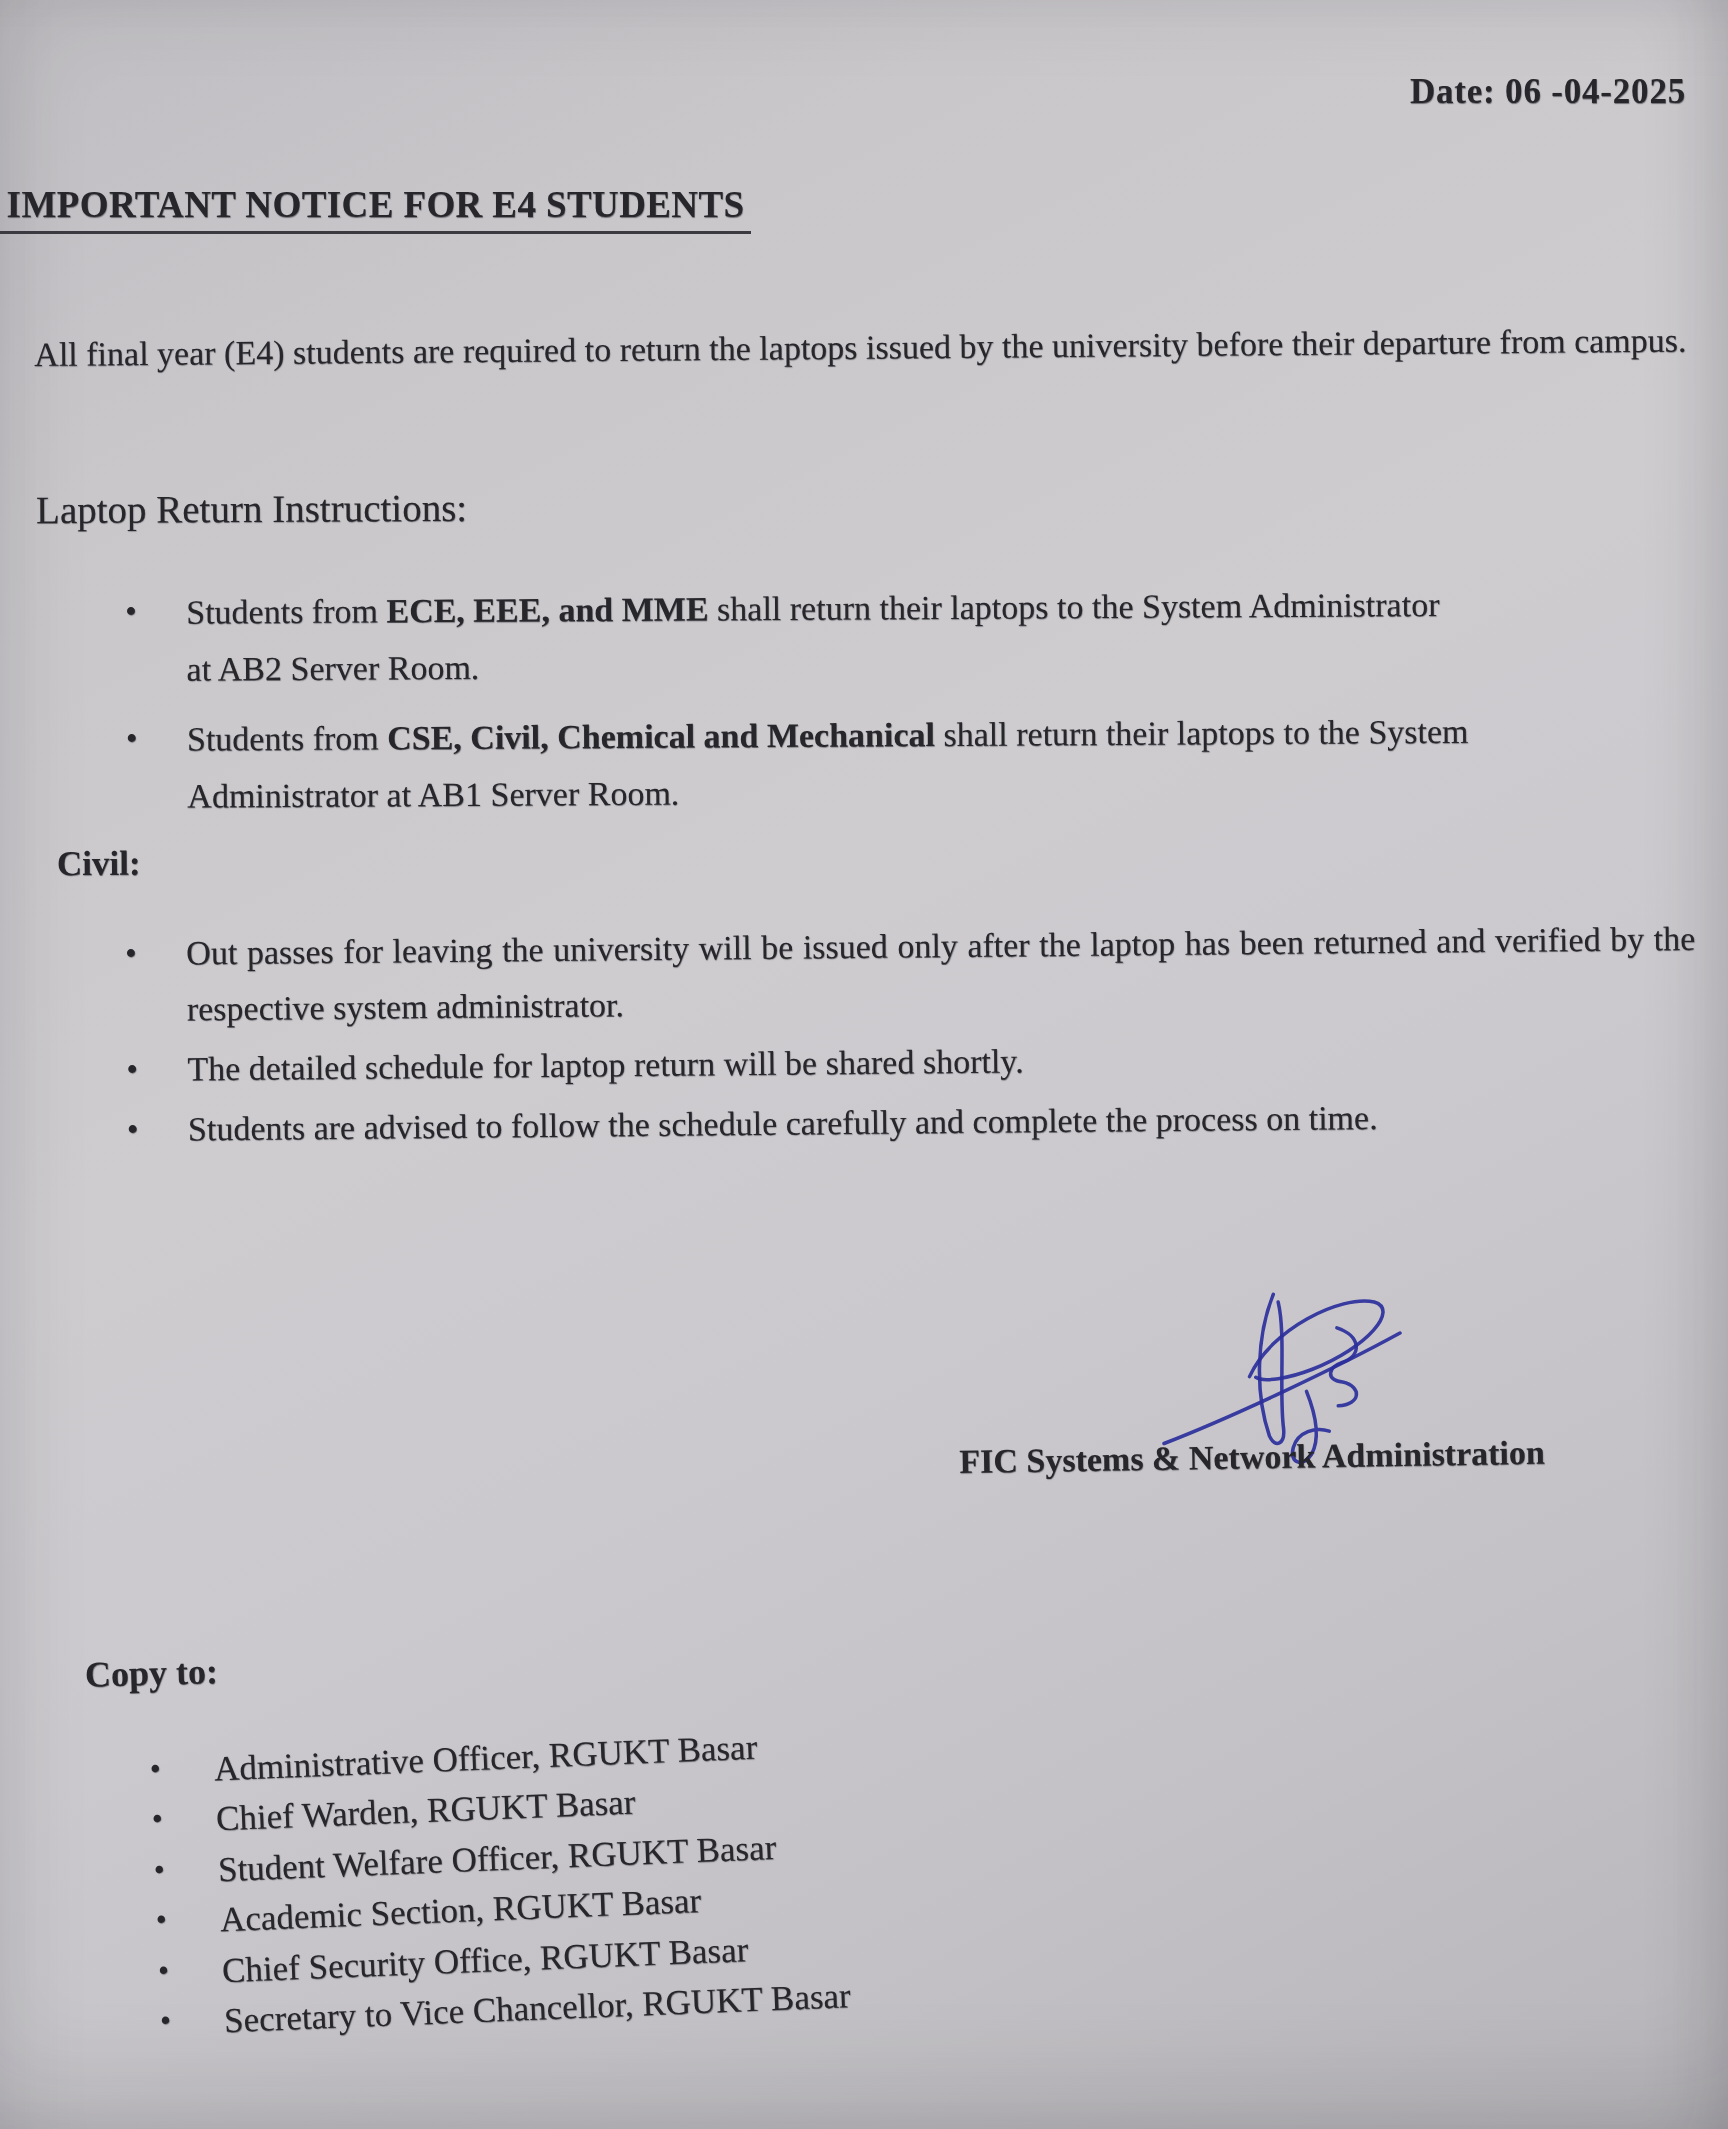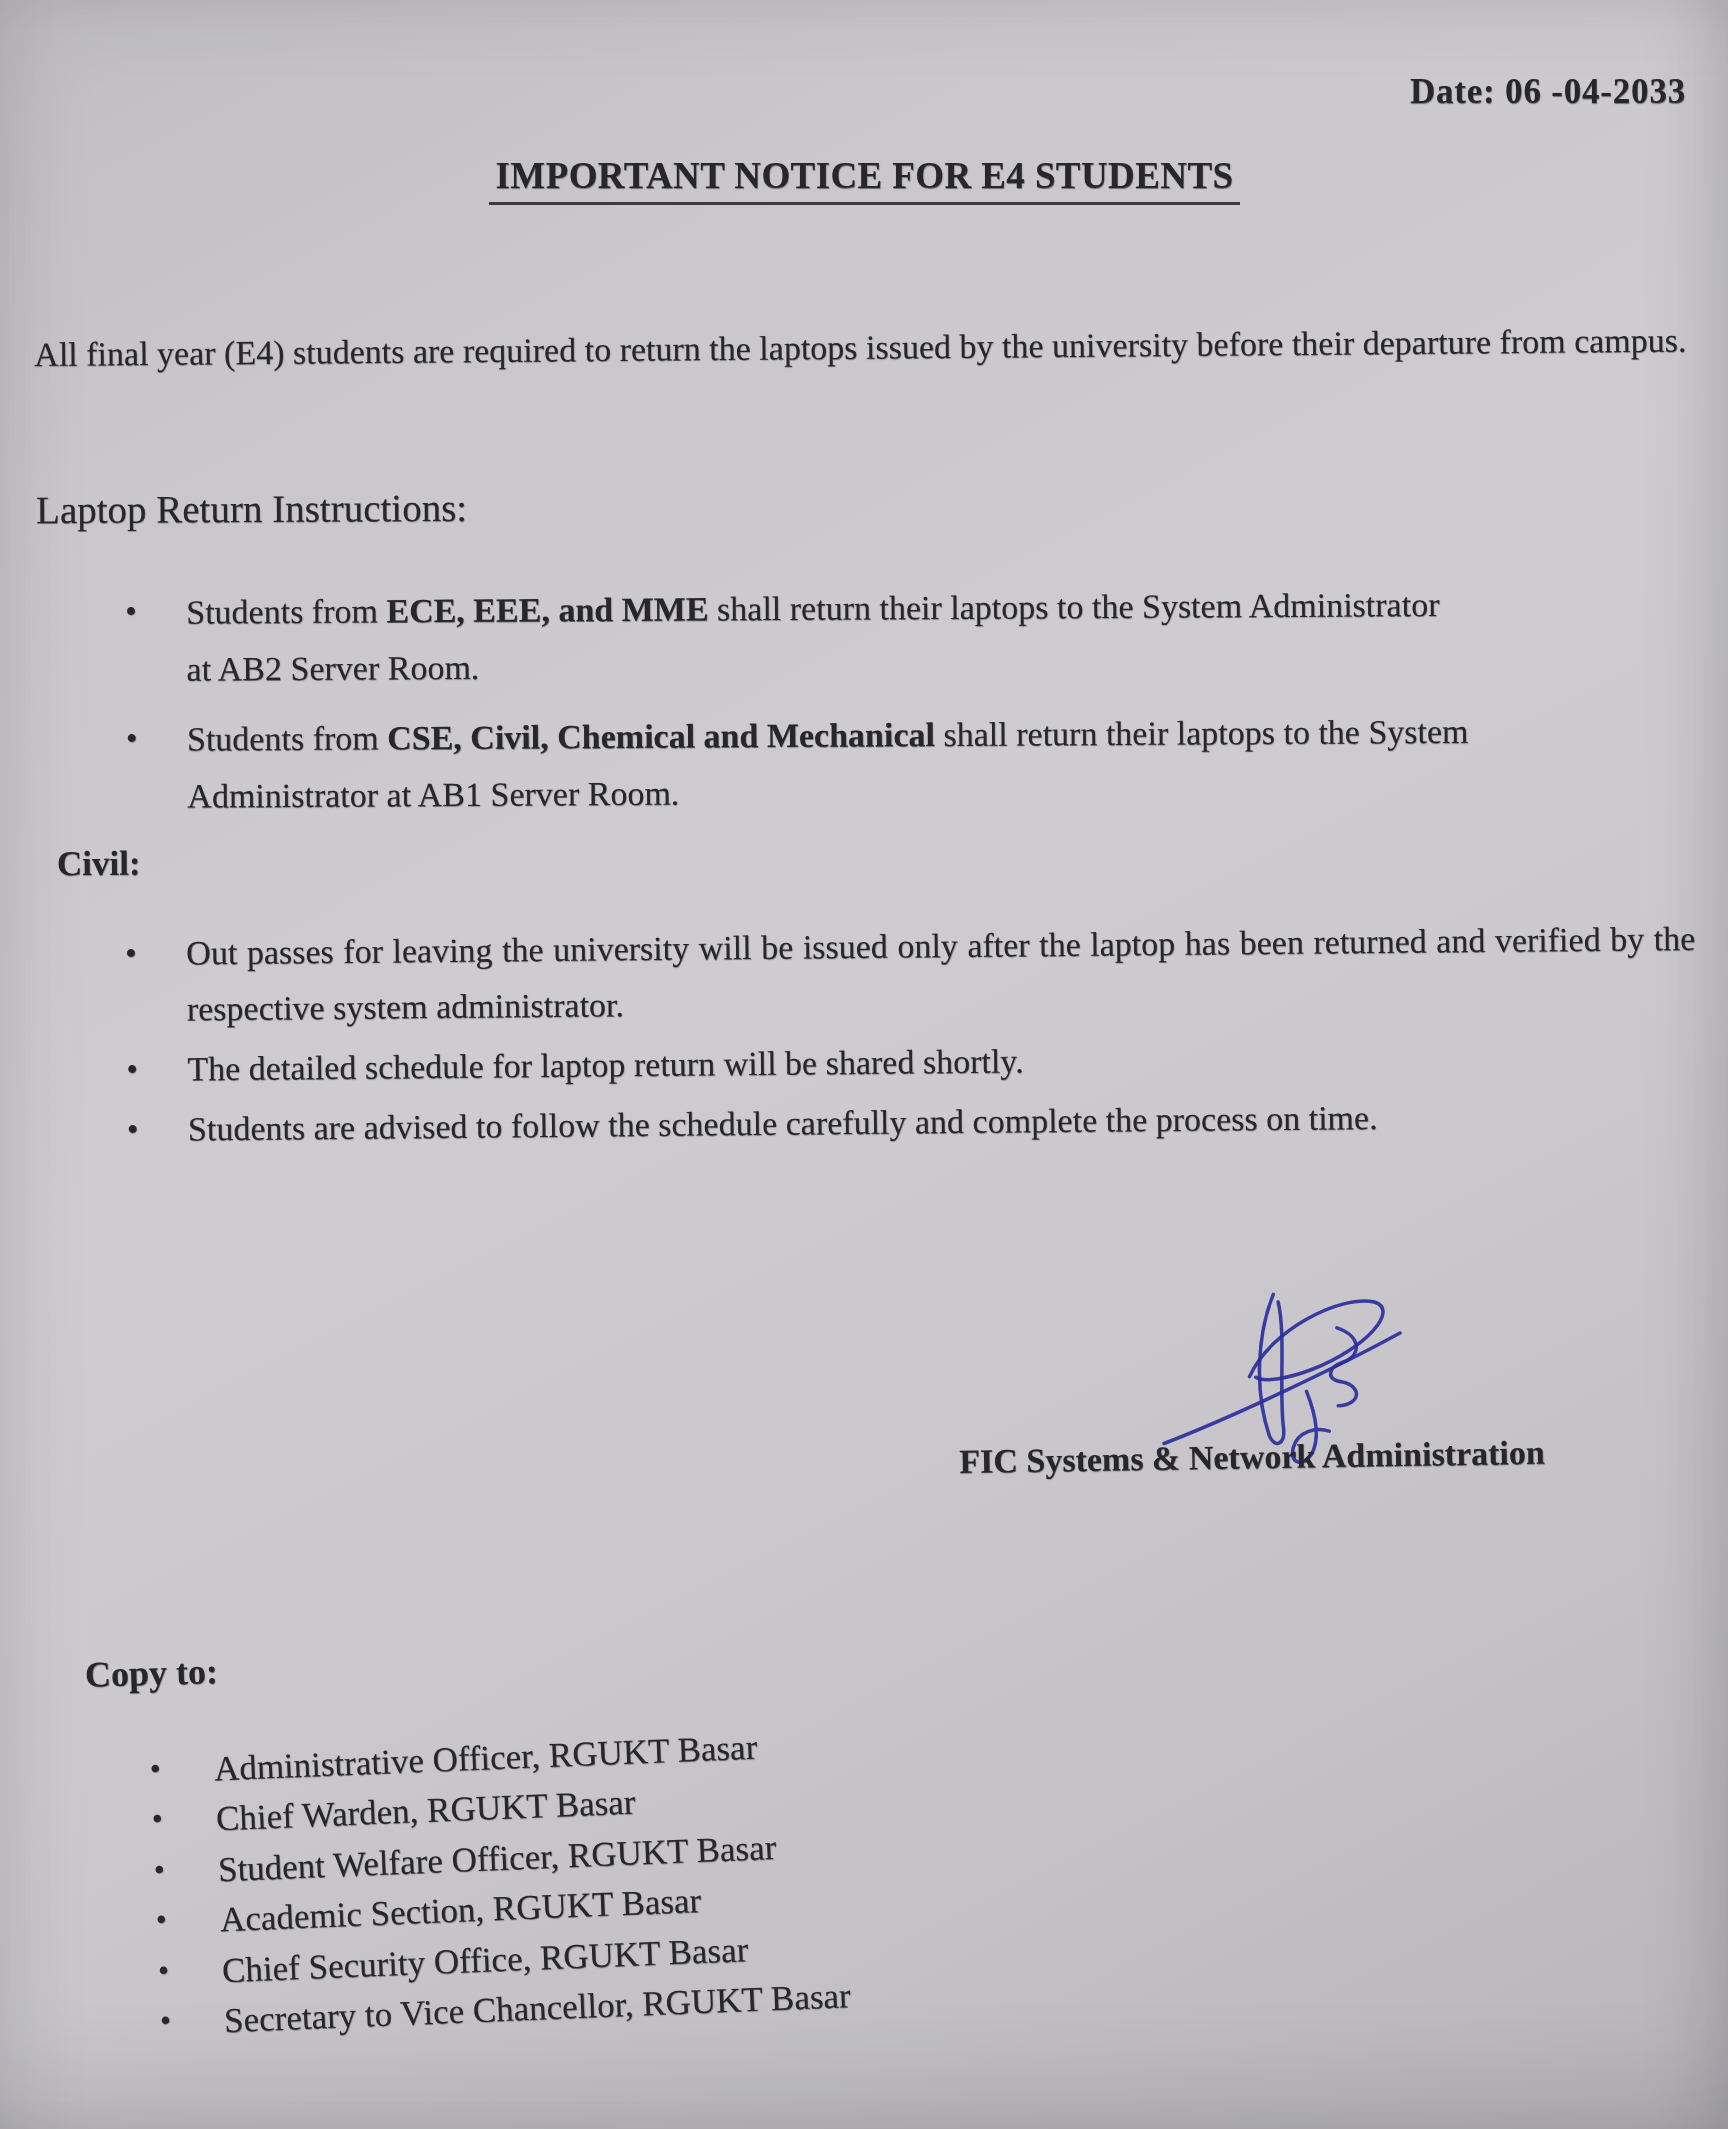--- a/index.html
+++ b/index.html
@@ -23,22 +23,21 @@
   .blur-ink { text-shadow: 0.5px 0.7px 1px rgba(35,35,42,0.55); }
 
   .date-row {
     position: absolute;
     top: 72px; right: 43px;
     font-size: 35px; font-weight: bold;
     letter-spacing: 0.8px;
   }
   .title-row {
     position: absolute;
-    top: 154px; left: 0; width: 100%;
-    text-align: center;
+    top: 183px; left: 0; width: 100%;
   }
   .title-row .title-text {
     display: inline-block;
     font-size: 37px; font-weight: bold;
     letter-spacing: 0.4px;
     border-bottom: 3.3px solid #3a3a40;
     padding: 0 6.6px 4.9px 6.6px;
   }
   .intro {
     position: absolute;
@@ -121,21 +120,21 @@
     transform-origin: left top;
   }
   .copy-list .bullet-row { margin-bottom: 0.8px; }
   .copy-list .marker { flex: 0 0 64px; font-size: 31px; }
 </style>
 </head>
 <body>
 
 <div class="page">
 
-  <div class="date-row blur-ink">Date: 06 -04-2033</div>
+  <div class="date-row blur-ink">Date: 06 -04-2025</div>
 
   <div class="title-row">
     <span class="title-text blur-ink">IMPORTANT NOTICE FOR E4 STUDENTS</span>
   </div>
 
   <div class="intro blur-ink">All final year (E4) students are required to return the laptops issued by the university before their departure from campus.</div>
 
   <div class="section-heading blur-ink">Laptop Return Instructions:</div>
 
   <div class="instruction-list">

